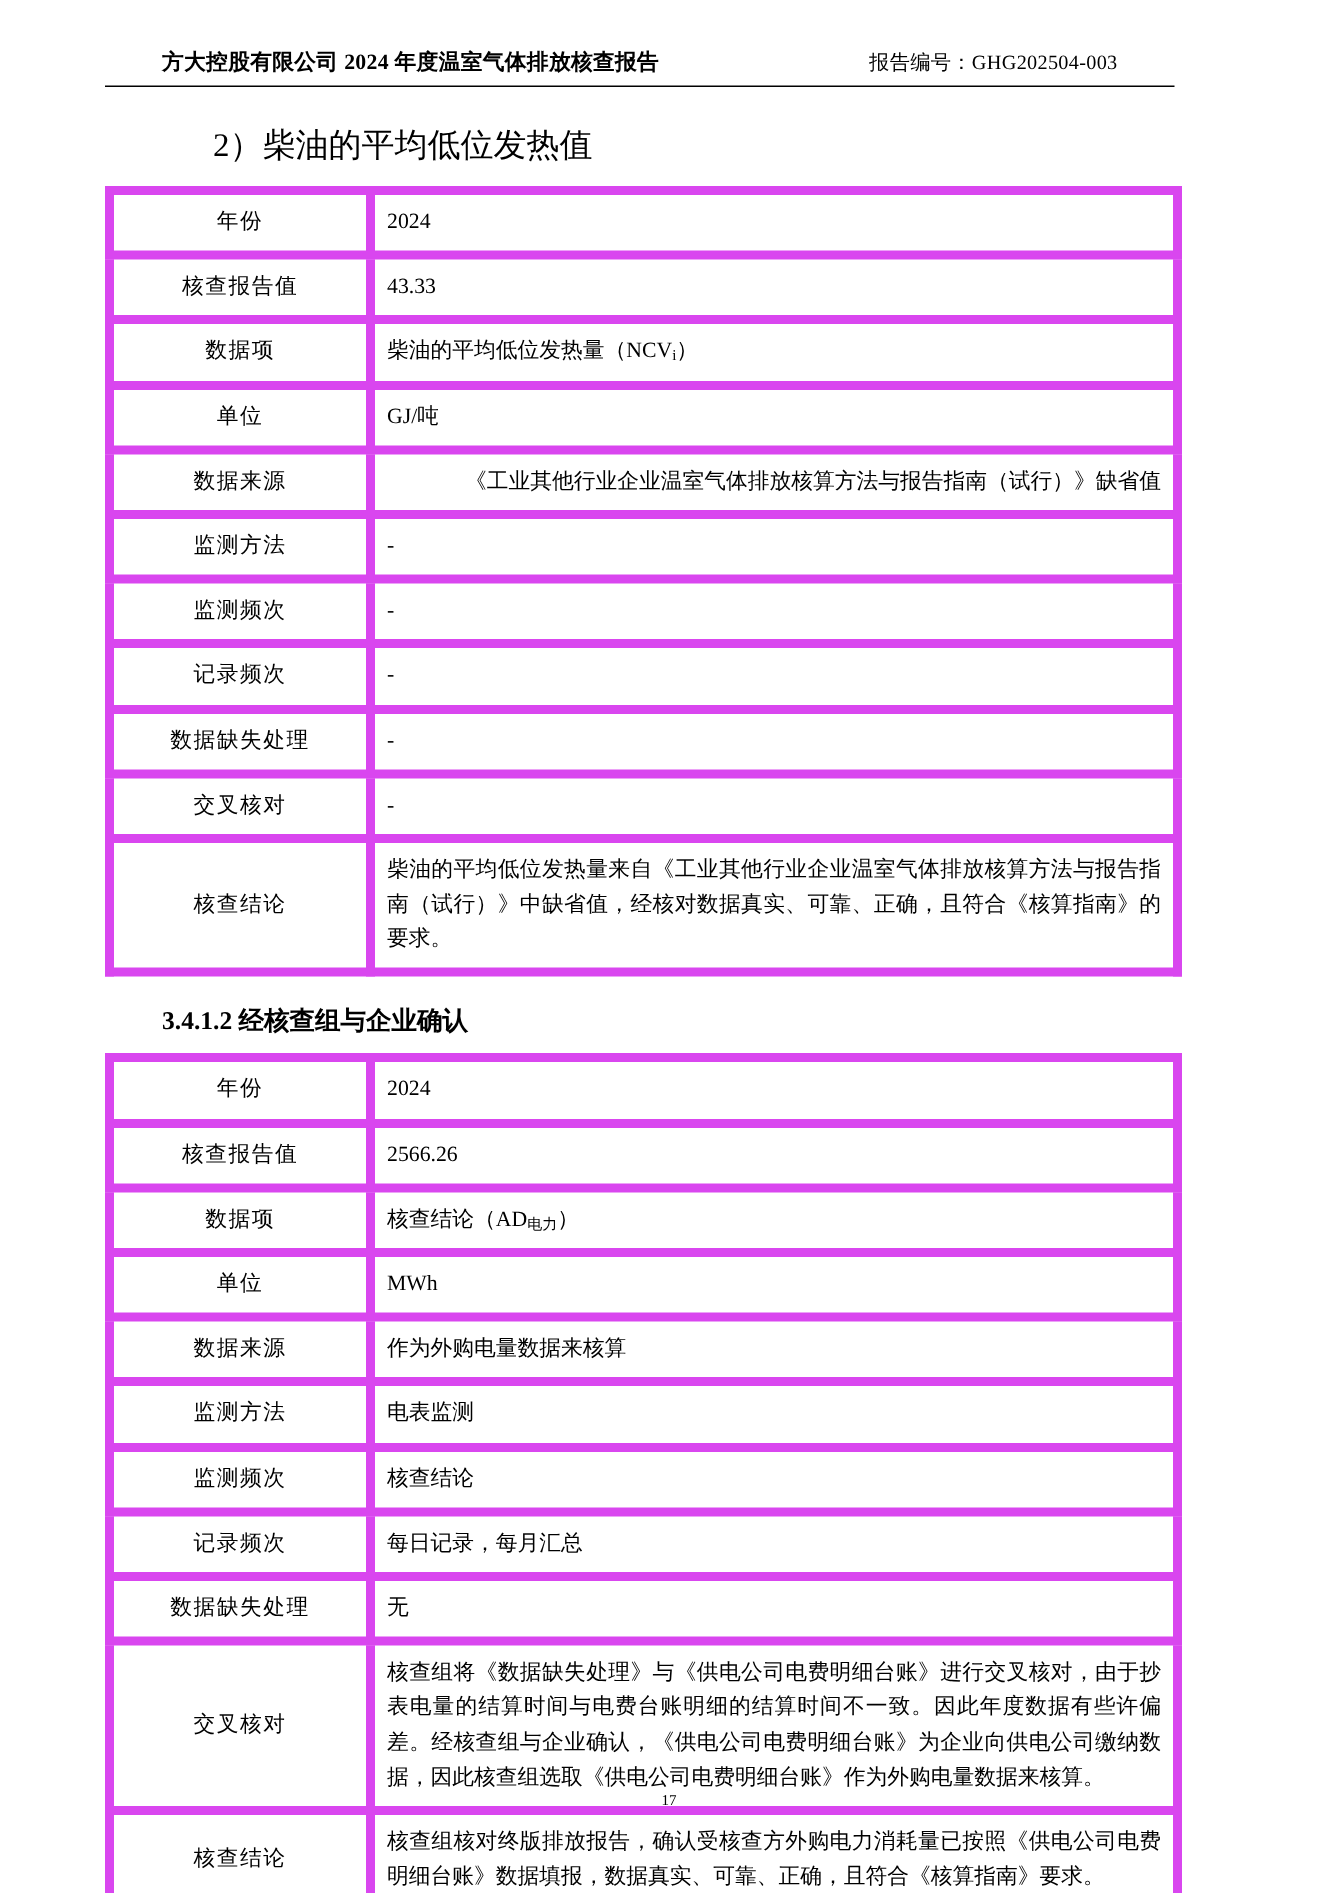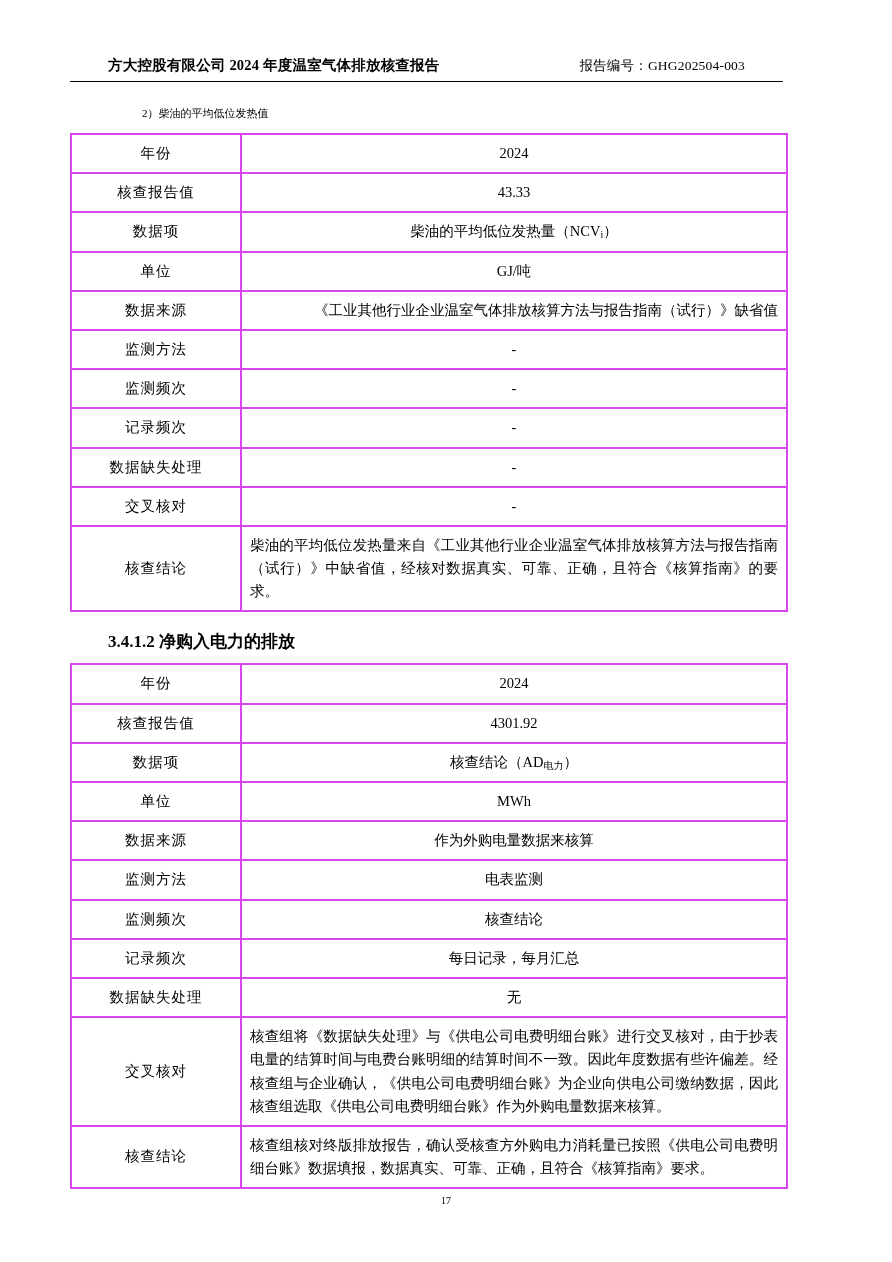--- a/index.html
+++ b/index.html
@@ -11,21 +11,21 @@
     width: 892px;
     height: 1262px;
     font-family: "Liberation Serif", "DejaVu Serif", serif;
     color: #000000;
     position: relative;
   }
   .page {
     width: 853px;
     height: 1262px;
     box-sizing: border-box;
-    padding: 56px 70px 20px 70px;
+    padding: 32px 70px 20px 70px;
     position: relative;
   }
 
   
   .header {
     display: flex;
     justify-content: space-between;
     align-items: flex-end;
     padding: 0 38px 6px 38px;
     border-bottom: 1px solid #000;
@@ -37,50 +37,50 @@
     font-family: "Liberation Serif", "DejaVu Serif", serif;
   }
   .header .h-right {
     font-weight: normal;
     font-size: 13.5px;
   }
 
   
   .sub-title {
     margin: 24px 0 12px 72px;
-    font-size: 11px;
+    font-size: 22px;
     font-family: "Liberation Serif", "DejaVu Serif", serif;
   }
   .section-title {
     margin: 18px 0 10px 38px;
     font-size: 17px;
     font-weight: bold;
   }
 
   
   table.doc-table {
     border-collapse: collapse;
     width: 718px;
     margin: 0 auto;
     table-layout: fixed;
   }
   table.doc-table td {
-    border: 2px solid #d946ef;
+    border: 6px solid #d946ef;
     font-size: 14.5px;
     padding: 7px 8px;
     line-height: 1.6;
     vertical-align: middle;
   }
   td.label {
     width: 152px;
     text-align: center;
     letter-spacing: 1px;
   }
   td.value-center {
-    text-align: center;
+    text-align: left;
   }
   td.value-left {
     text-align: right;
     padding-left: 10px;
     padding-right: 10px;
     line-height: 1.75;
   }
   td.value-just {
     text-align: justify;
     text-align-last: left;
@@ -160,31 +160,31 @@
         <td class="label">交叉核对</td>
         <td class="value-center dash">-</td>
       </tr>
       <tr>
         <td class="label">核查结论</td>
         <td class="value-just">柴油的平均低位发热量来自《工业其他行业企业温室气体排放核算方法与报告指南（试行）》中缺省值，经核对数据真实、可靠、正确，且符合《核算指南》的要求。</td>
       </tr>
     </tbody>
   </table>
 
-  <div class="section-title">3.4.1.2 净购入电力的排放</div>
+  <div class="section-title">3.4.1.2 经核查组与企业确认</div>
 
   <table class="doc-table">
     <tbody>
       <tr>
         <td class="label">年份</td>
         <td class="value-center">2024</td>
       </tr>
       <tr>
         <td class="label">核查报告值</td>
-        <td class="value-center">4301.92</td>
+        <td class="value-center">2566.26</td>
       </tr>
       <tr>
         <td class="label">数据项</td>
         <td class="value-center"><span>核查结论（AD</span><sub>电力</sub><span>）</span></td>
       </tr>
       <tr>
         <td class="label">单位</td>
         <td class="value-center">MWh</td>
       </tr>
       <tr>

